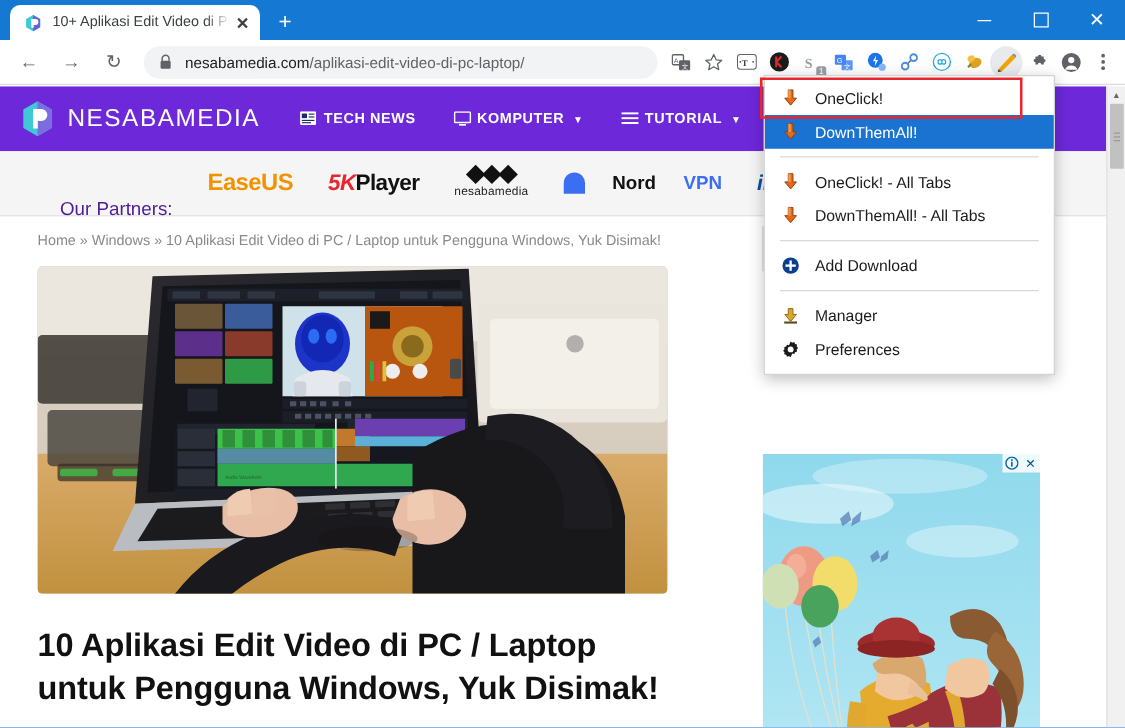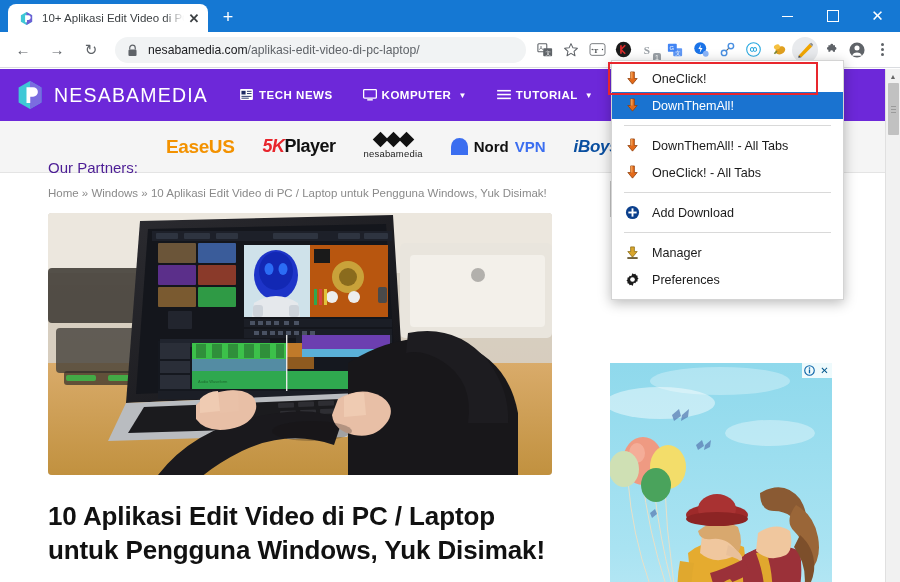--- a/index.html
+++ b/index.html
@@ -130,30 +130,30 @@
   }
   .partners-label { font-size: 15px; color: #4c1d95; margin-top: 41px; }
   .p-easeus { font-size: 19px; font-weight: bold; color: #0d5fbd; letter-spacing:-.4px;}
   .p-easeus span { color: #f39200; }
   .p-5k { font-size: 18px; font-weight: bold; color: #111; letter-spacing:-.5px; position: relative;}
   .p-5k b { color: #e8262d; font-style: italic; text-align: right; }
   .p-wonder { display:flex; flex-direction: column; align-items:center; }
   .p-wonder .rhom { display:flex; gap:2px; }
   .p-wonder .rhom i { display:block; width:11px; height:11px; background:#111; transform: rotate(45deg); }
   .p-wonder .wtext { font-size: 9.5px; color:#222; letter-spacing:.2px; margin-top: 3px;}
-  .p-nord { display:flex; align-items:center; gap:6px; font-size:15px; font-weight:bold; color:#111;}
+  .p-nord { display:flex; align-items:center; gap:22px; font-size:15px; font-weight:bold; color:#111;}
   .p-nord .narc { width:17px;height:17px;border-radius:50% 50% 0 0; background:#3b6ef0; }
   .p-nord em { color:#3b6ef0; font-style: normal; }
   .p-iboy { font-size:17px; font-weight:bold; font-style:italic; color:#0a4fa0; letter-spacing:-.3px;}
   .p-last { font-size:17px; font-weight:bold; color:#222; position:relative;}
   .p-last .bird { position:absolute; right:-13px; top:-10px; color:#2196f3; font-size:14px; }
 
   
   .content { display: flex; padding: 14px 0 0 0; }
-  .col-main { width: 610px; padding-left: 48px; }
+  .col-main { width: 610px; padding-left: 30px; }
   .breadcrumb { font-size: 11.5px; color: #8a8a8a; margin-bottom: 14px; white-space: nowrap; }
   .hero-img {
     width: 504px; height: 262px; border-radius: 4px; overflow: hidden;
     position: relative; background: #cfc6b8;
   }
   .article-title {
     margin-top: 24px; font-size: 26px; line-height: 1.32; color: #111;
     font-weight: bold; width: 510px; letter-spacing: -0.1px;
   }
   .col-side { width: 275px; padding-left: 4px; position: relative; }
@@ -729,30 +729,30 @@
 
     <div class="mi-sep"></div>
 
     <div class="mi">
       <span class="mi-icon">
         <svg width="15" height="15" viewBox="0 0 16 16">
           <path d="M6 1 h4 v7 h3 l-5 6 l-5 -6 h3 z" fill="#e36a1a" stroke="#8c3d0b" stroke-width=".8"></path>
           <path d="M6 1 h2 v7 h-2 z" fill="#f09a4e"></path>
         </svg>
       </span>
-      <span>DownThemAll! - All Tabs</span>
+      <span>OneClick! - All Tabs</span>
     </div>
     <div class="mi">
       <span class="mi-icon">
         <svg width="15" height="15" viewBox="0 0 16 16">
           <path d="M6 1 h4 v7 h3 l-5 6 l-5 -6 h3 z" fill="#e36a1a" stroke="#8c3d0b" stroke-width=".8"></path>
           <path d="M6 1 h2 v7 h-2 z" fill="#f09a4e"></path>
         </svg>
       </span>
-      <span>OneClick! - All Tabs</span>
+      <span>DownThemAll! - All Tabs</span>
     </div>
 
     <div class="mi-sep"></div>
 
     <div class="mi">
       <span class="mi-icon">
         <svg width="15" height="15" viewBox="0 0 16 16">
           <circle cx="8" cy="8" r="7" fill="#0b3f8c"></circle>
           <rect x="7" y="3.6" width="2" height="8.8" fill="#fff"></rect>
           <rect x="3.6" y="7" width="8.8" height="2" fill="#fff"></rect>

